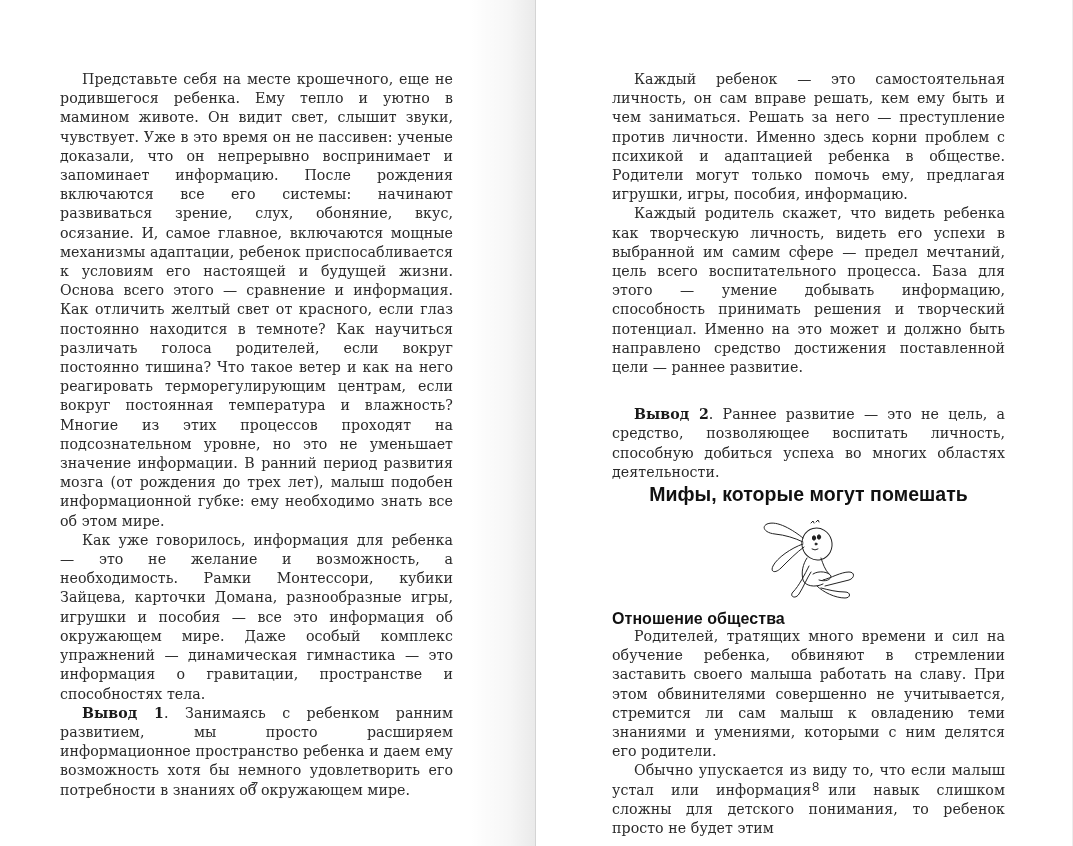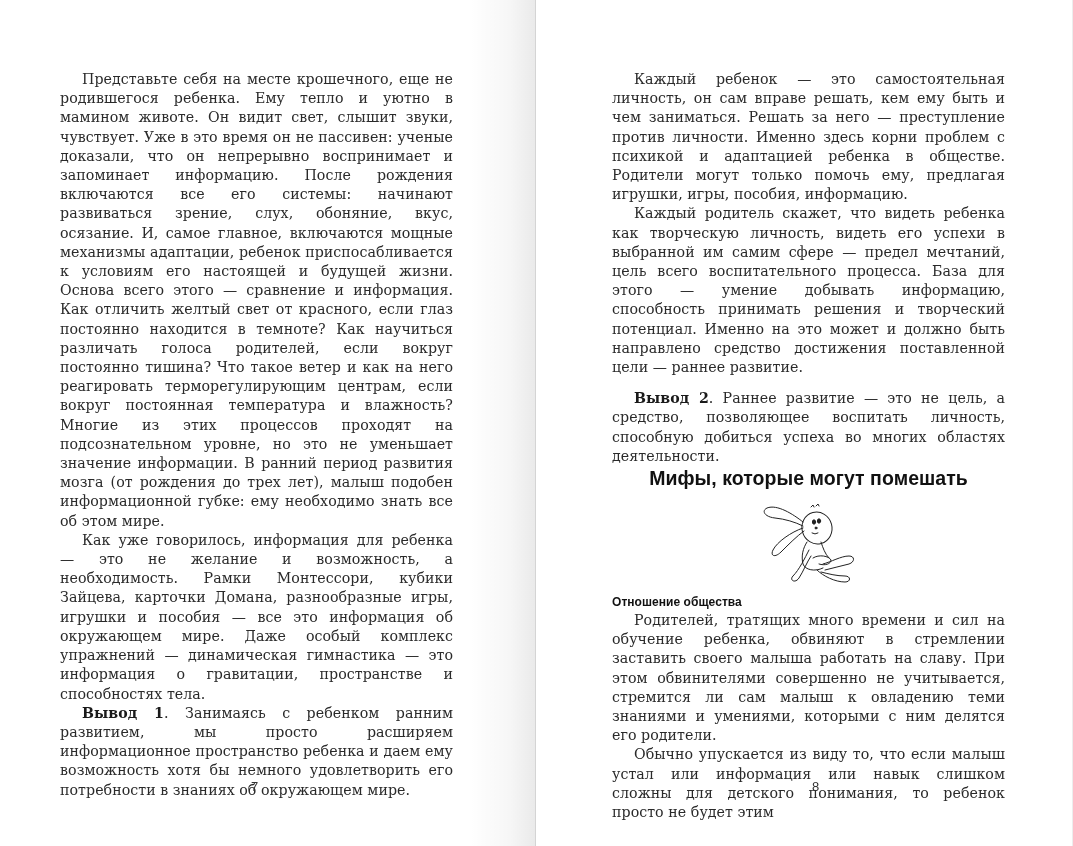--- a/index.html
+++ b/index.html
@@ -62,21 +62,21 @@
       letter-spacing: 0.05px;
       hyphens: manual;
     }
     .left-text { left: 60px; top: 70px; width: 393px; }
     .right-text { left: 76px; top: 70px; width: 393px; }
 
     .text-block p {
       margin: 0;
       text-indent: 22px;
     }
-    .text-block p.gap-before { margin-top: 12px; }
+    .text-block p.gap-before { margin-top: 28px; }
     .text-block b { font-weight: bold; color: #1a1a1a; }
 
     .section-heading {
       margin: 19px 0 0 0;
       text-indent: 0 !important;
       text-align: center;
       font-family: "Liberation Sans", "DejaVu Sans", sans-serif;
       font-weight: bold;
       font-size: 19.5px;
       line-height: 24px;
@@ -88,21 +88,21 @@
       margin-top: 8px;
       display: flex;
       justify-content: center;
     }
     .illustration-wrap svg { display: block; }
     .subheading {
       margin-top: 6px;
       text-indent: 0 !important;
       font-family: "Liberation Sans", "DejaVu Sans", sans-serif;
       font-weight: bold;
-      font-size: 12px;
+      font-size: 16px;
       line-height: 17px;
       color: #111111;
       text-align: left;
     }
 
     .page-number {
       position: absolute;
       top: 779px;
       font-family: "Liberation Sans", "DejaVu Sans", sans-serif;
       font-size: 13px;

